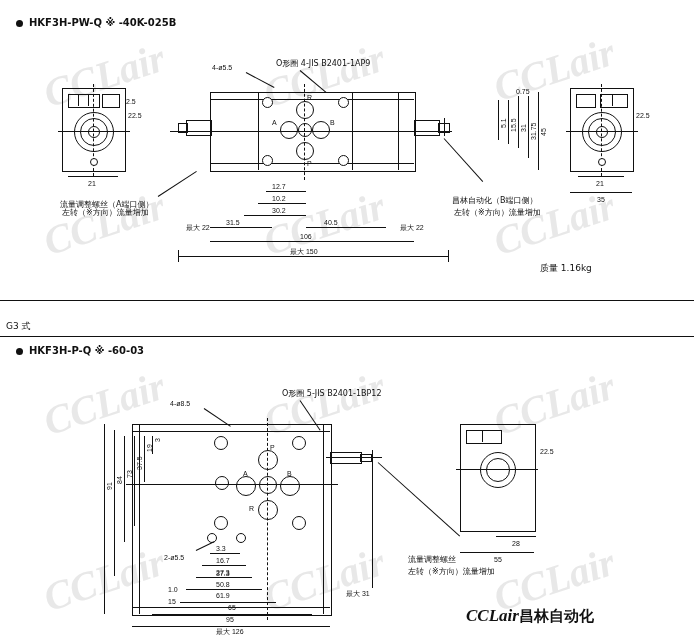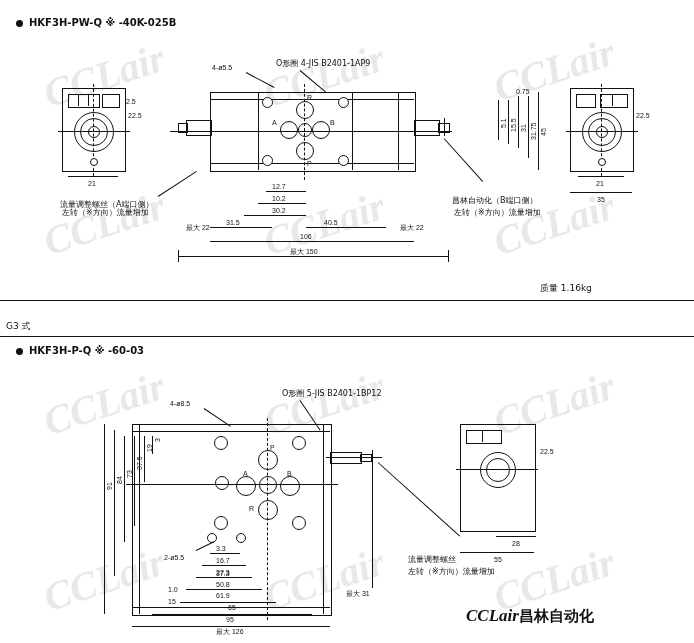--- a/index.html
+++ b/index.html
@@ -174,21 +174,21 @@
   <div class="hl" style="left:210px;top:241px;width:204px;"></div>
 
   <div class="t num" style="left:186px;top:224px;">最大 22</div>
   <div class="t num" style="left:400px;top:224px;">最大 22</div>
 
   <div class="t num" style="left:290px;top:248px;">最大 150</div>
   <div class="hl" style="left:178px;top:256px;width:270px;"></div>
   <div class="vl" style="left:178px;top:250px;height:12px;"></div>
   <div class="vl" style="left:448px;top:250px;height:12px;"></div>
 
-  <div class="mass" style="left:540px;top:262px;margin-top:20px;">质量 1.16kg</div>
+  <div class="mass" style="left:540px;top:262px;">质量 1.16kg</div>
 
   <div class="sep" style="top:300px;"></div>
   <div class="lbl-g3" style="left:6px;top:320px;">G3 式</div>
   <div class="sep" style="top:336px;"></div>
 
   <div class="hdr" style="left:16px;top:345px;">
     <span class="bullet"></span><b>HKF3H-P-Q ※ -60-03</b>
   </div>
 
   <div class="box" style="left:132px;top:424px;width:198px;height:190px;"></div>

